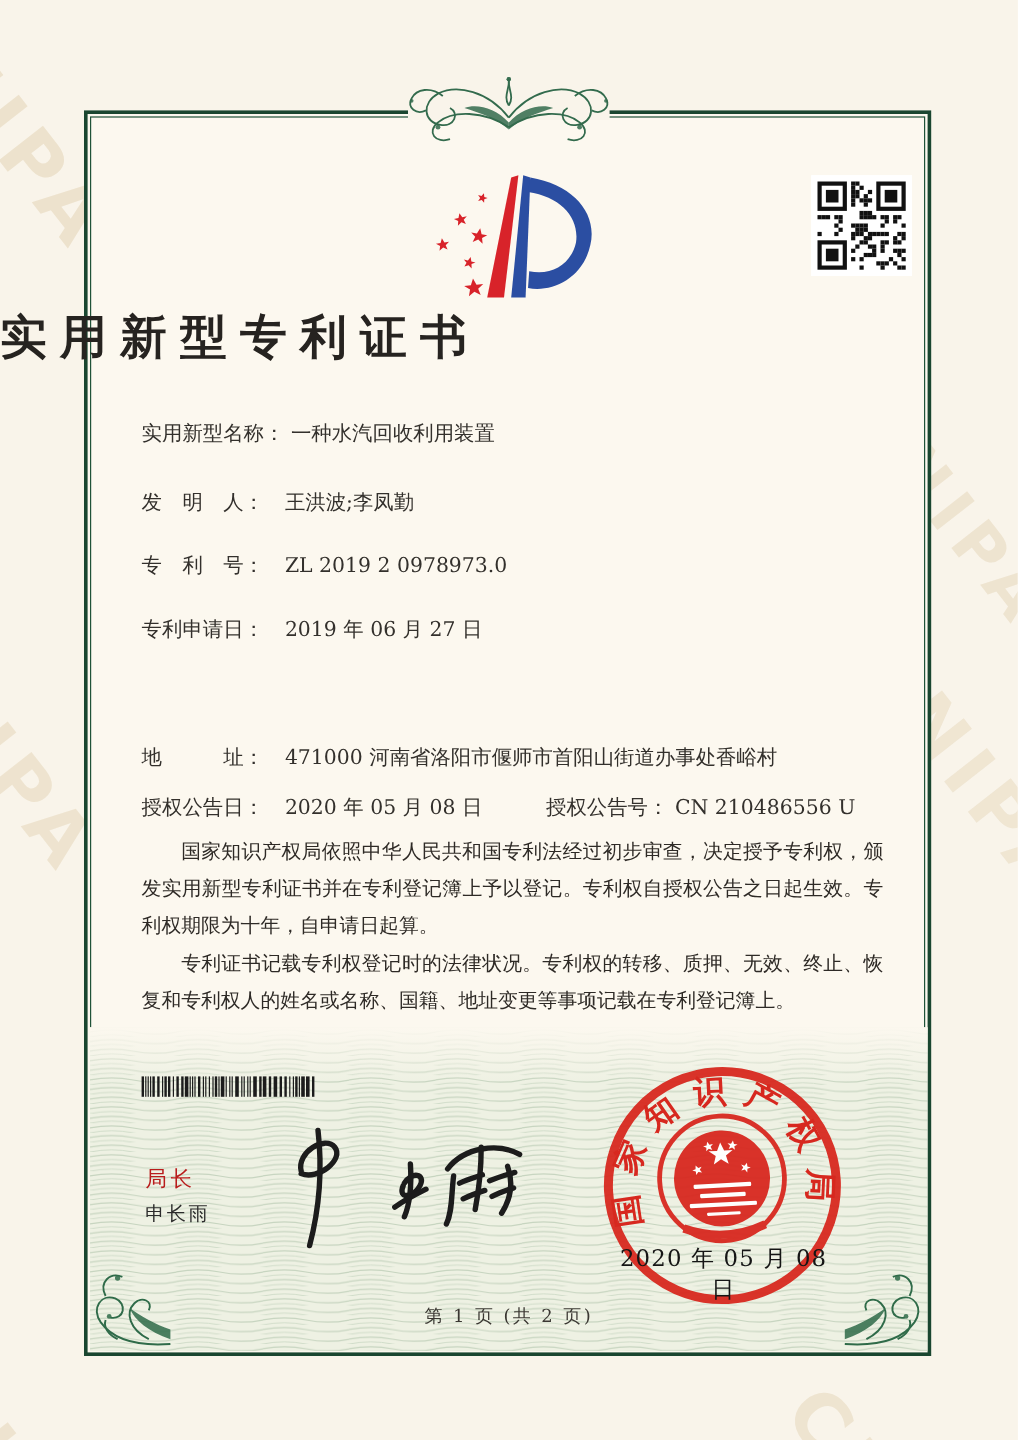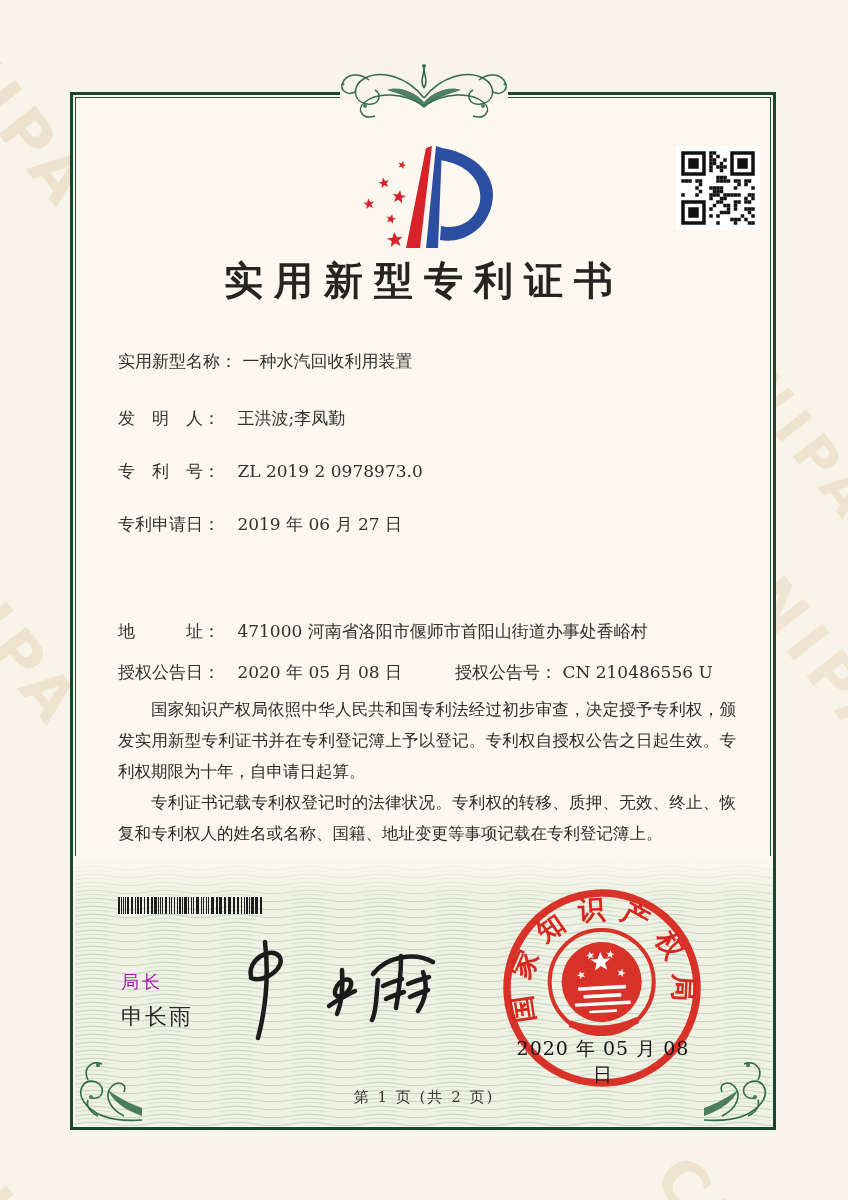--- a/index.html
+++ b/index.html
@@ -27,33 +27,33 @@
   }
   .patch{position:absolute;left:340px;top:86px;width:168px;height:14px;background:#f9f4ea;z-index:3;}
   .orn{position:absolute;z-index:4;}
   
   .waves{position:absolute;left:75px;top:856px;width:698px;height:270px;z-index:2;}
   .waves-fade{position:absolute;left:75px;top:856px;width:698px;height:46px;z-index:2;
     background:linear-gradient(#fcf8ef,rgba(252,248,239,0));}
   
   .content{position:absolute;inset:0;z-index:5;}
   .cert-no{position:absolute;left:118px;top:143px;font-size:17px;letter-spacing:1.5px;color:#3a3732;}
-  .doc-title{position:absolute;left:0;top:254px;width:848px;text-align:center;
+  .doc-title{position:absolute;left:0;top:254px;width:848px;text-align:left;
     font-size:39px;font-weight:600;letter-spacing:11px;color:#262320;}
   .field-row{position:absolute;left:118px;font-size:17px;white-space:nowrap;}
   .field-label{display:inline-block;min-width:114px;}
   .grant-pair{position:absolute;left:337px;top:0;}
   .paras{position:absolute;left:118px;top:694px;width:618px;font-size:16.5px;
     line-height:1.88;text-align:justify;color:#2e2a26;}
   .paras p{margin:0;text-indent:2em;}
   .barcode{position:absolute;left:118px;top:897px;width:222px;height:17px;font-size:0;}
   .barcode span{display:inline-block;height:100%;background:#1c1c1c;vertical-align:top;}
   .officer-title{position:absolute;left:121px;top:970px;font-size:18px;letter-spacing:3px;
-    font-family:"DejaVu Sans","Liberation Sans",sans-serif;color:#a21caf;}
-  .officer-name{position:absolute;left:121px;top:1002px;font-size:22px;letter-spacing:2px;
+    font-family:"DejaVu Sans","Liberation Sans",sans-serif;color:#b91c1c;}
+  .officer-name{position:absolute;left:121px;top:1002px;font-size:16px;letter-spacing:2px;
     font-family:"DejaVu Sans","Liberation Sans",sans-serif;color:#2b2b2b;}
   .sig{position:absolute;left:225px;top:934px;z-index:6;}
   .seal{position:absolute;left:500px;top:886px;width:204px;height:204px;z-index:6;transform:rotate(-3deg);}
   .seal-date{position:absolute;left:505px;top:1036px;width:196px;text-align:center;
     font-size:19px;letter-spacing:1px;color:#151515;z-index:7;}
   .page-num{position:absolute;left:0;top:1088px;width:848px;text-align:center;
     font-size:15px;letter-spacing:2px;color:#3a3732;z-index:5;}
   .cont-note{position:absolute;left:330px;top:1132px;padding:8px 16px;background:#fffdf6;
     font-size:16px;letter-spacing:3px;color:#2e2a26;z-index:5;box-shadow:0 0 0 1px rgba(230,222,200,.4);}
   .qr{position:absolute;left:676px;top:146px;width:84px;height:84px;background:#ffffff;padding:0;z-index:5;}

